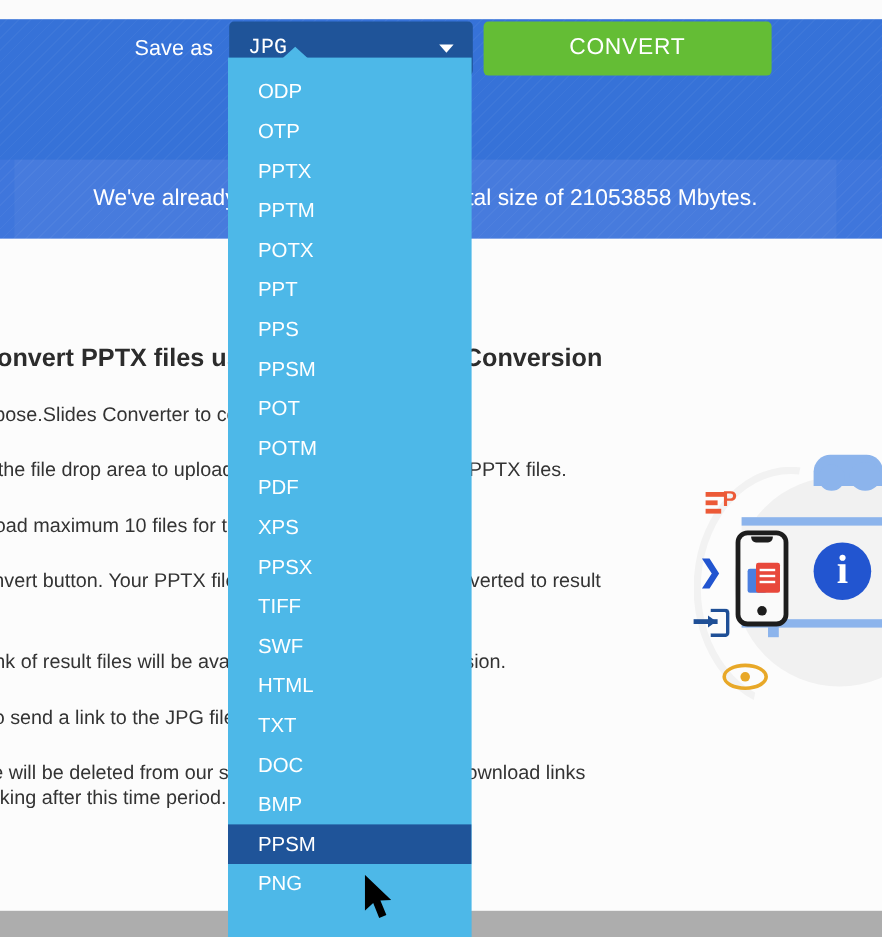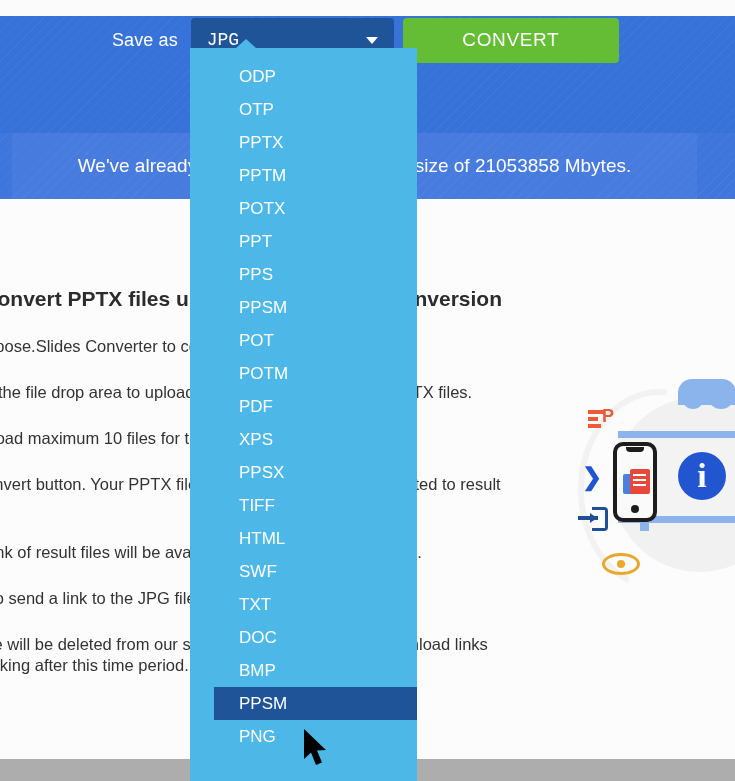--- a/index.html
+++ b/index.html
@@ -76,21 +76,21 @@
     right: 16px;
     top: 50%;
     margin-top: -3px;
     width: 0; height: 0;
     border-left: 6px solid transparent;
     border-right: 6px solid transparent;
     border-top: 7px solid #ffffff;
   }
   .convert-btn {
     margin-left: 9px;
-    width: 216px;
+    width: 240px;
     height: 45px;
     background: #64bd35;
     border: none;
     border-radius: 4px;
     color: #ffffff;
     font-size: 19px;
     letter-spacing: .6px;
     font-family: "Liberation Sans", sans-serif;
     cursor: pointer;
   }
@@ -381,21 +381,20 @@
   
   .dropdown {
     position: absolute;
     left: 190px;
     top: 48px;
     width: 203px;
     height: 733px;
     background: #4db8e8;
     z-index: 50;
     overflow: hidden;
-    padding-left: 24px;
   }
   .dropdown-arrow {
     position: absolute;
     left: 235px;
     top: 39px;
     width: 0; height: 0;
     border-left: 11px solid transparent;
     border-right: 11px solid transparent;
     border-bottom: 10px solid #4db8e8;
     z-index: 51;
@@ -515,22 +514,22 @@
         <div class="dd-item">POTX</div>
         <div class="dd-item">PPT</div>
         <div class="dd-item">PPS</div>
         <div class="dd-item">PPSM</div>
         <div class="dd-item">POT</div>
         <div class="dd-item">POTM</div>
         <div class="dd-item">PDF</div>
         <div class="dd-item">XPS</div>
         <div class="dd-item">PPSX</div>
         <div class="dd-item">TIFF</div>
+        <div class="dd-item">SWF</div>
         <div class="dd-item">HTML</div>
-        <div class="dd-item">SWF</div>
         <div class="dd-item">TXT</div>
         <div class="dd-item">DOC</div>
         <div class="dd-item">BMP</div>
         <div class="dd-item selected">PPSM</div>
         <div class="dd-item">PNG</div>
       </div>
   </div>
 
   <div class="cursor">
     <svg width="26" height="38" viewBox="0 0 26 38">

